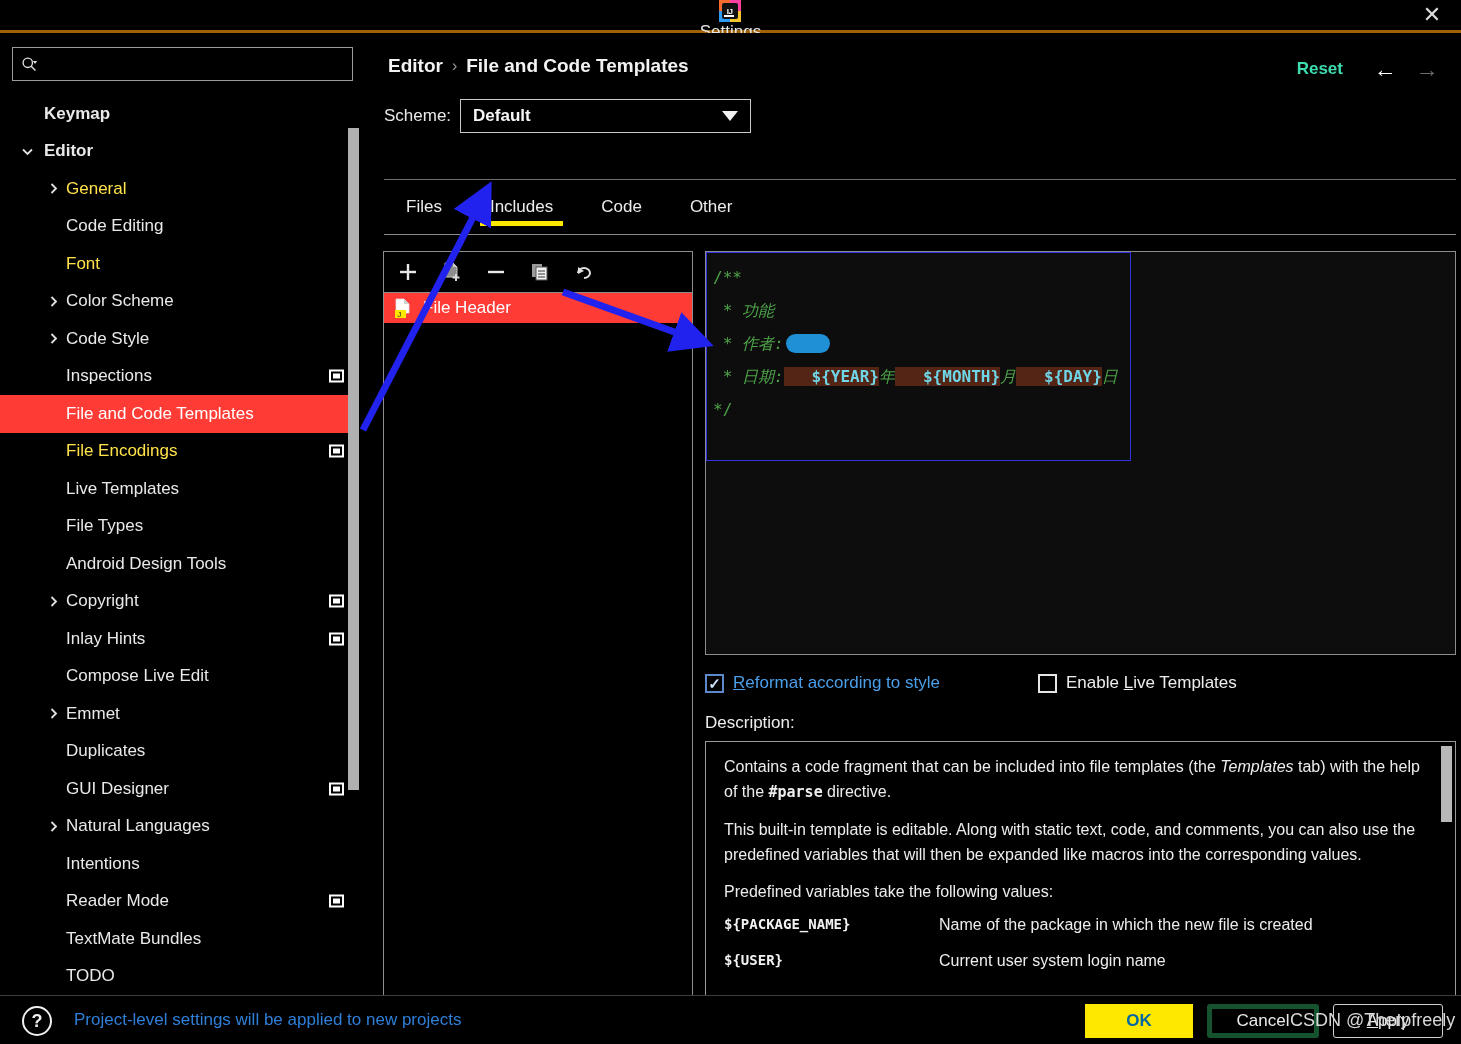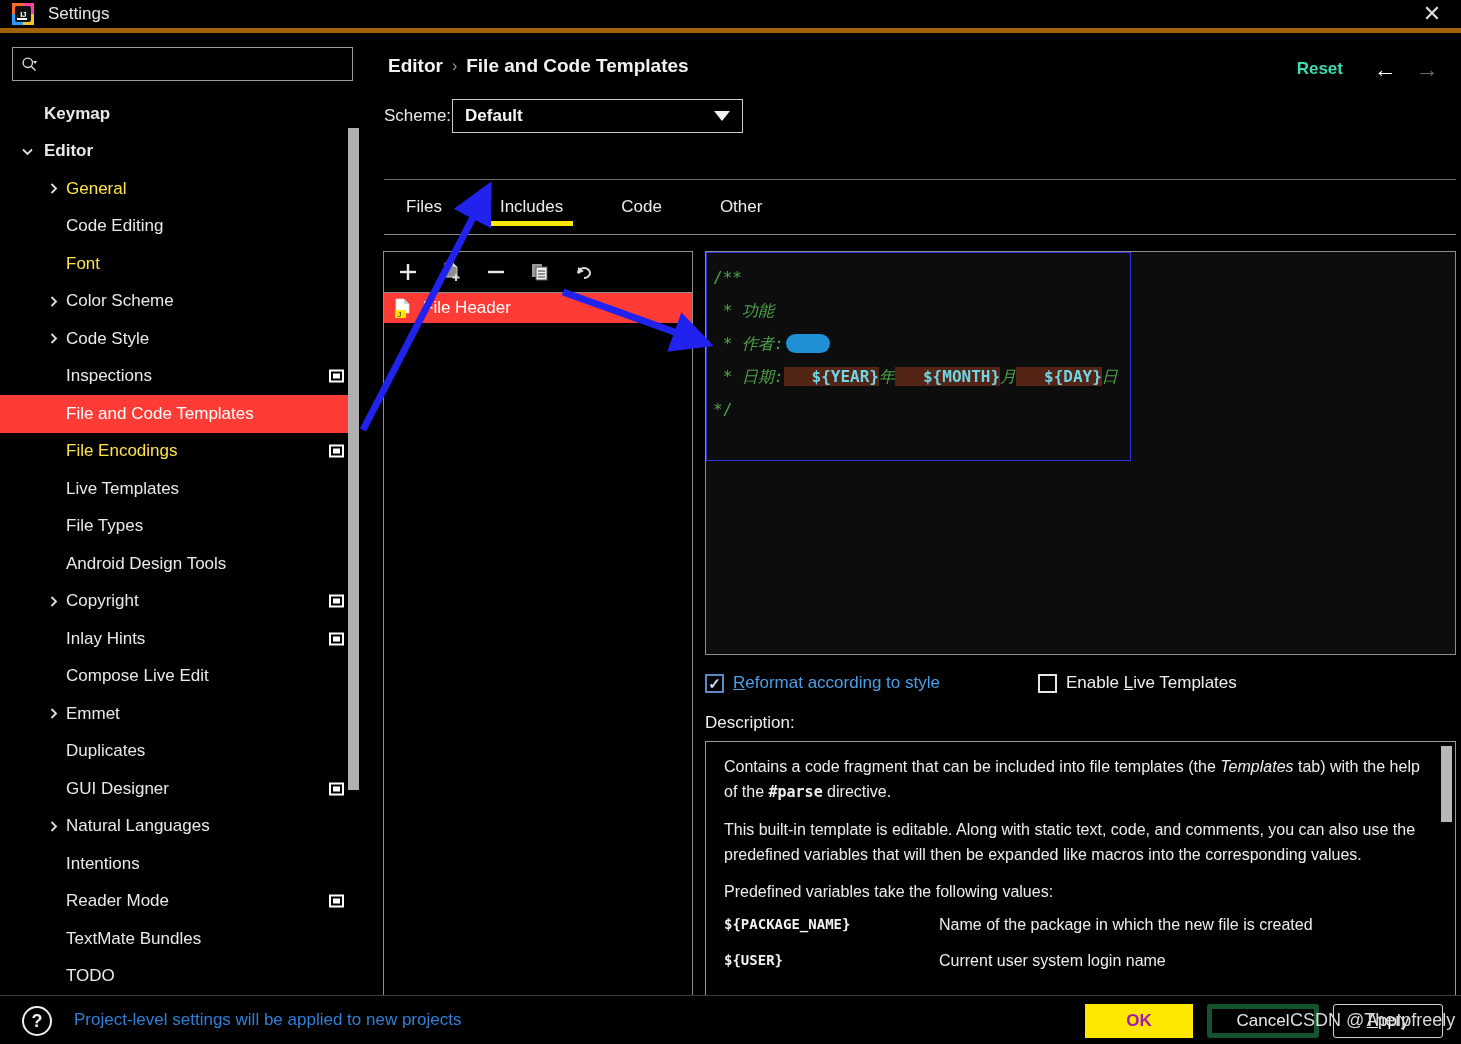--- a/index.html
+++ b/index.html
@@ -14,22 +14,22 @@
     position: relative;
     width: 1461px; height: 1044px;
     background: #000;
     color: #e8e8e8;
   }
 
   
   .titlebar {
     position: absolute; left: 0; top: 0; width: 1461px; height: 33px;
     background: #000;
-    border-bottom: 5px solid #a16207;
-    display: flex; align-items: center;
+    border-bottom: 3px solid #a16207;
+    display: flex; align-items: center; flex-direction: column;
   }
   .ij-logo {
     width: 22px; height: 22px; margin-left: 12px; margin-right: 14px;
     position: relative; flex: none;
   }
   .ij-logo .q1, .ij-logo .q2, .ij-logo .q3, .ij-logo .q4 {
     position: absolute; width: 11px; height: 11px;
   }
   .ij-logo .q1 { left: 0; top: 0; background: #f76b2e; }
   .ij-logo .q2 { left: 11px; top: 0; background: #fc3fa0; }
@@ -133,41 +133,41 @@
     display: flex; align-items: center; justify-content: center;
     font-size: 23px; line-height: 1;
   }
   .nav-back { right: 62px; color: #ffffff; }
   .nav-fwd  { right: 20px; color: #6d6d6d; }
 
   .scheme-row {
     position: absolute; left: 16px; top: 66px;
     display: flex; align-items: center;
   }
-  .scheme-label { font-size: 17px; color: #e8e8e8; margin-right: 1px; }
+  .scheme-label { font-size: 17px; color: #e8e8e8; margin-right: 9px; }
   .scheme-select {
     width: 291px; height: 34px;
     background: #000; border: 1px solid #c9c9c9;
     display: flex; align-items: center; justify-content: space-between;
     padding: 0 12px;
     font-size: 17px; font-weight: bold; color: #f5f5f5;
   }
   .caret-down {
     width: 0; height: 0;
     border-left: 8px solid transparent; border-right: 8px solid transparent;
     border-top: 10px solid #f0f0f0;
   }
   .hr-top {
     position: absolute; left: 16px; top: 146px; width: 1072px; height: 1px;
     background: #6e6e6e;
   }
 
   .tabs {
     position: absolute; left: 16px; top: 160px;
-    display: flex; align-items: flex-end; gap: 14px;
+    display: flex; align-items: flex-end; gap: 4px;
   }
   .tab {
     font-size: 17px; color: #ececec;
     padding: 4px 22px 9px 22px;
     position: relative;
   }
   .tab.active::after {
     content: ""; position: absolute; left: 12px; right: 12px; bottom: 0;
     height: 5px; background: #ffe800;
   }
@@ -294,21 +294,21 @@
     position: absolute; left: 74px; top: 14px;
     font-size: 17px; color: #2f7fd8;
   }
   .btn {
     position: absolute; top: 8px; height: 34px;
     display: flex; align-items: center; justify-content: center;
     font-size: 17px;
   }
   .btn-ok {
     right: 268px; width: 108px;
-    background: #ffe800; color: #a21caf; font-weight: bold; border: none;
+    background: #ffe800; color: #0369a1; font-weight: bold; border: none;
   }
   .btn-cancel {
     right: 142px; width: 112px;
     background: #000; color: #eaeaea; border: 5px solid #14532d; border-radius: 3px;
   }
   .btn-apply {
     right: 18px; width: 110px;
     background: #000; color: #eaeaea; border: 1px solid #cfcfcf; border-radius: 3px;
   }
   .watermark {

